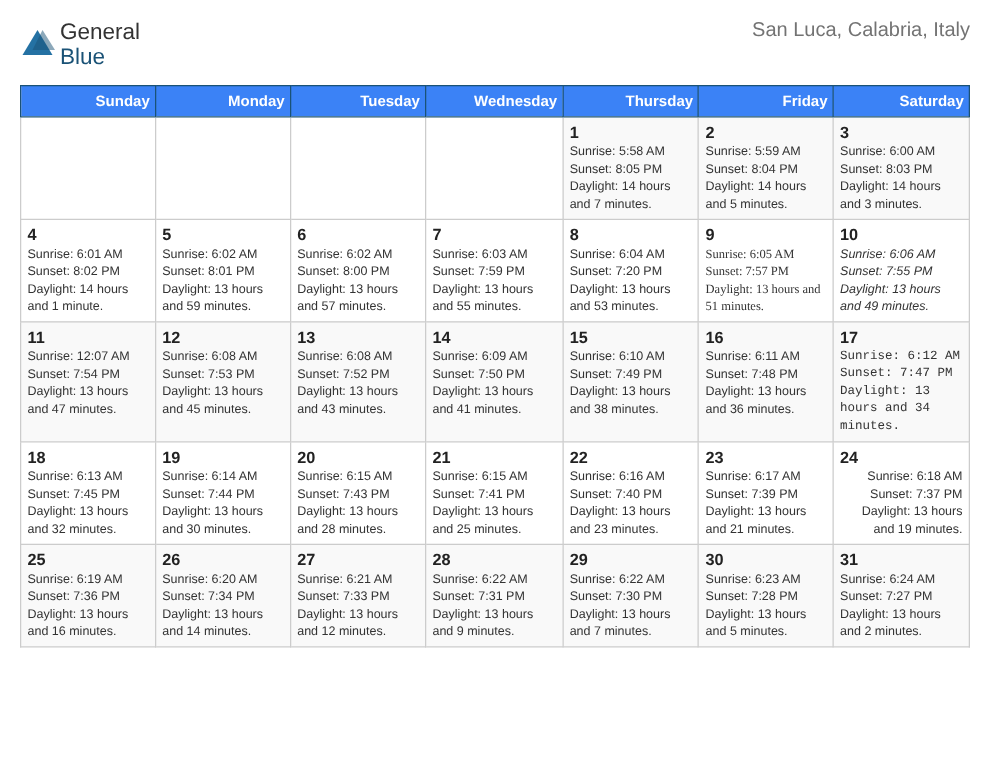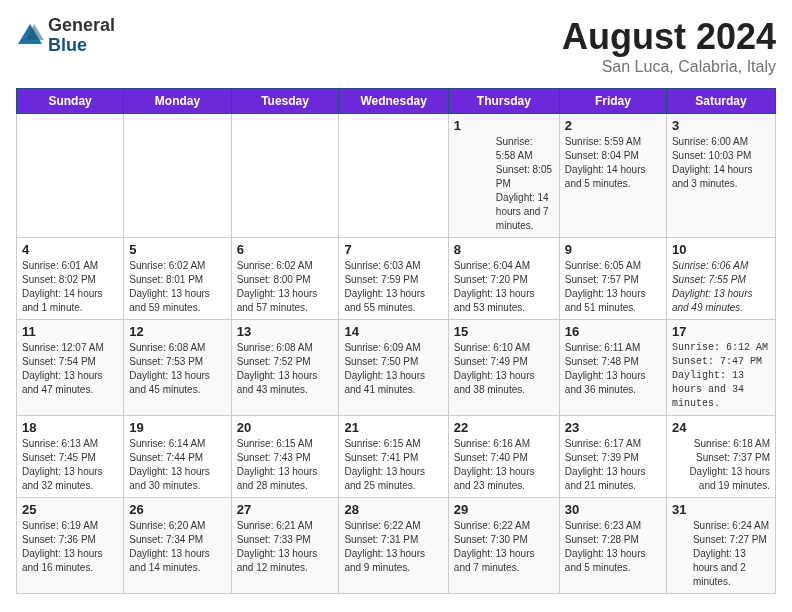--- a/index.html
+++ b/index.html
@@ -17,21 +17,21 @@
       margin-bottom: 12px;
     }
     .logo {
       display: flex;
       align-items: center;
     }
     .logo-text {
       display: flex;
       flex-direction: column;
       font-size: 18px;
-      font-weight: bold;
+      font-weight: normal;
       line-height: 1.1;
     }
     .logo-general { color: #333; }
     .logo-blue { color: #1a5276; }
     .logo-icon {
       width: 28px;
       height: 28px;
       margin-right: 4px;
     }
     .title-block {
@@ -46,24 +46,24 @@
       font-size: 16px;
       color: #737373;
       font-weight: normal;
     }
     table {
       width: 100%;
       border-collapse: collapse;
       font-size: 10.5px;
     }
     thead tr th {
-      background-color: #6d28d9;
+      background-color: #3b82f6;
       color: #fff;
       padding: 5px 4px;
-      text-align: center;
+      text-align: right;
       font-size: 12px;
       border: 1px solid #1a5276;
     }
     tbody tr td {
       border: 1px solid #ccc;
       vertical-align: top;
       padding: 4px 5px;
       height: 82px;
       width: 113px;
       background: #fff;
@@ -95,21 +95,20 @@
     <svg class="logo-icon" viewBox="0 0 28 28">
       <polygon points="14,2 26,22 2,22" fill="#2471a3"></polygon>
       <polygon points="18,2 28,18 10,18" fill="#1a5276" opacity="0.5"></polygon>
     </svg>
     <div class="logo-text">
       <span class="logo-general">General</span>
       <span class="logo-blue">Blue</span>
     </div>
   </div>
   <div class="title-block">
-    <h1>August 2024</h1>
     <h2>San Luca, Calabria, Italy</h2>
   </div>
 </div>
 
 <table>
   <thead>
     <tr>
     <th>Sunday</th>
         <th>Monday</th>
         <th>Tuesday</th>
@@ -120,34 +119,34 @@
       </tr>
   </thead>
   <tbody id="calendar-body">
   <tr>
         <td class="empty-cell"></td>
         <td class="empty-cell"></td>
         <td class="empty-cell"></td>
         <td class="empty-cell"></td>
         <td>
           <span class="day-num">1</span>
-          <div class="day-info" style="white-space: pre-line; margin-left: 42px;">Sunrise: 5:58 AM
+          <div class="day-info" style="white-space: pre-line;">Sunrise: 5:58 AM
 Sunset: 8:05 PM
 Daylight: 14 hours and 7 minutes.</div>
         </td>
         <td>
           <span class="day-num">2</span>
           <div class="day-info" style="white-space: pre-line;">Sunrise: 5:59 AM
 Sunset: 8:04 PM
 Daylight: 14 hours and 5 minutes.</div>
         </td>
         <td>
           <span class="day-num">3</span>
           <div class="day-info" style="white-space: pre-line;">Sunrise: 6:00 AM
-Sunset: 10:03 PM
+Sunset: 8:03 PM
 Daylight: 14 hours and 3 minutes.</div>
         </td>
       </tr>
       <tr>
         <td>
           <span class="day-num">4</span>
           <div class="day-info" style="white-space: pre-line;">Sunrise: 6:01 AM
 Sunset: 8:02 PM
 Daylight: 14 hours and 1 minute.</div>
         </td>
@@ -170,21 +169,21 @@
 Daylight: 13 hours and 55 minutes.</div>
         </td>
         <td>
           <span class="day-num">8</span>
           <div class="day-info" style="white-space: pre-line;">Sunrise: 6:04 AM
 Sunset: 7:20 PM
 Daylight: 13 hours and 53 minutes.</div>
         </td>
         <td>
           <span class="day-num">9</span>
-          <div class="day-info" style="white-space: pre-line;">Sunrise: 6:05 AM
+          <div class="day-info" style="white-space: pre-line; font-family: Liberation Serif, serif;">Sunrise: 6:05 AM
 Sunset: 7:57 PM
 Daylight: 13 hours and 51 minutes.</div>
         </td>
         <td>
           <span class="day-num">10</span>
           <div class="day-info" style="white-space: pre-line; font-style: italic;">Sunrise: 6:06 AM
 Sunset: 7:55 PM
 Daylight: 13 hours and 49 minutes.</div>
         </td>
       </tr>
@@ -308,19 +307,19 @@
 Daylight: 13 hours and 7 minutes.</div>
         </td>
         <td>
           <span class="day-num">30</span>
           <div class="day-info" style="white-space: pre-line;">Sunrise: 6:23 AM
 Sunset: 7:28 PM
 Daylight: 13 hours and 5 minutes.</div>
         </td>
         <td>
           <span class="day-num">31</span>
-          <div class="day-info" style="white-space: pre-line; margin-left: 21px;">Sunrise: 6:24 AM
+          <div class="day-info" style="white-space: pre-line;">Sunrise: 6:24 AM
 Sunset: 7:27 PM
 Daylight: 13 hours and 2 minutes.</div>
         </td>
       </tr>
     </tbody>
 </table>
 
 </body></html>

